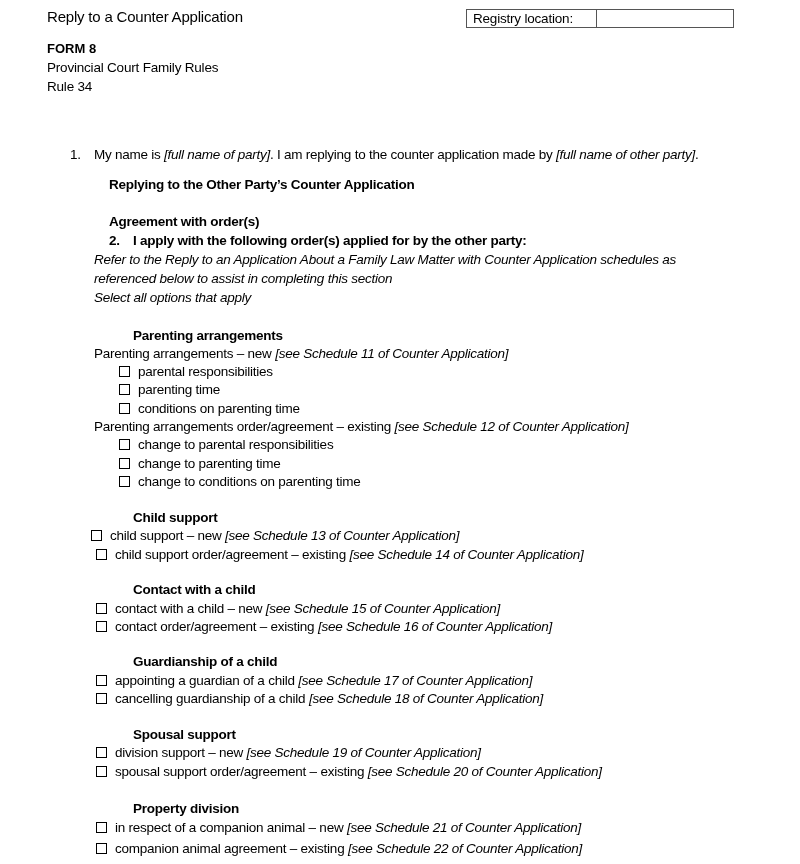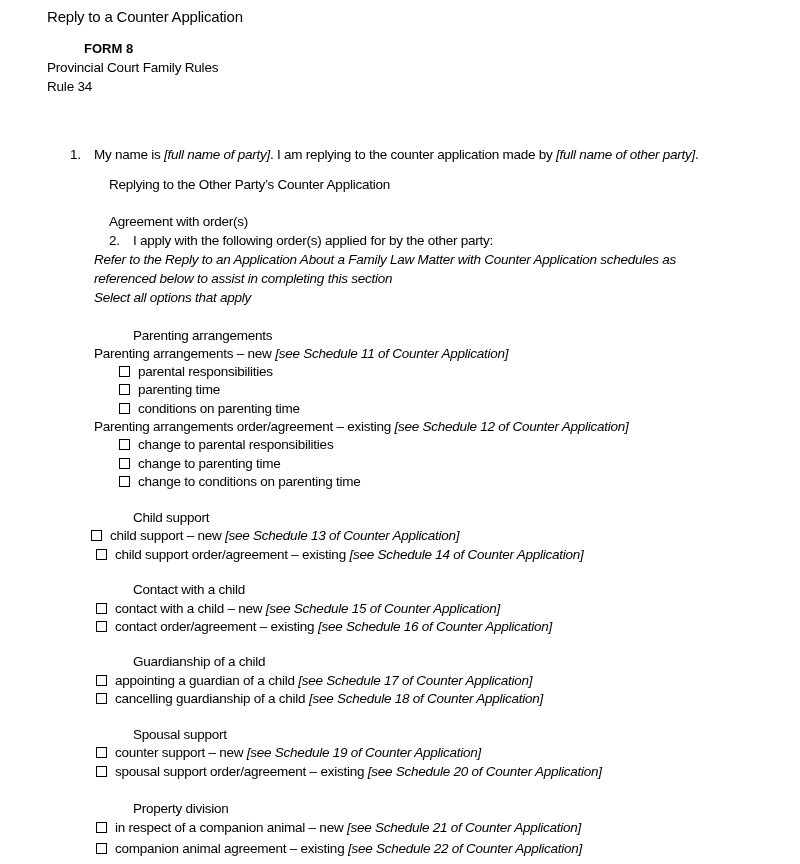--- a/index.html
+++ b/index.html
@@ -3,48 +3,52 @@
 <meta charset="utf-8">
 <style>
   html, body { margin: 0; padding: 0; background: #ffffff; }
   body {
     width: 800px; height: 864px; position: relative; overflow: hidden;
     font-family: "Liberation Sans", "DejaVu Sans", sans-serif;
     color: #000000;
   }
   .abs { position: absolute; white-space: nowrap; }
   .title { left: 47px; top: 8px; font-size: 15px; letter-spacing: -0.2px; }
-  .form-no { left: 47px; top: 41px; font-size: 13px; font-weight: bold; margin-left: 37px; }
+  .form-no { left: 47px; top: 41px; font-size: 13px; font-weight: bold; }
   .sub { left: 47px; font-size: 13.5px; letter-spacing: -0.2px; }
   table.reg {
     position: absolute; left: 466px; top: 9px; border-collapse: collapse;
     font-size: 13.5px; letter-spacing: -0.2px;
   }
   table.reg td { border: 1px solid #555; height: 17px; padding: 0 6px; }
   table.reg td.lbl { width: 117px; }
   table.reg td.val { width: 136px; padding: 0; }
   .line { font-size: 13.5px; letter-spacing: -0.25px; }
-  .bold { font-weight: normal; padding-left: 39px; }
+  .bold { font-weight: bold; padding-left: 39px; }
   .it { font-style: italic; }
   .num { display: inline-block; width: 24px; }
   .cb {
     display: inline-block; width: 9px; height: 9px; border: 1px solid #000;
     vertical-align: -1px; margin-right: 8px; box-sizing: content-box; cursor: pointer;
   }
 </style>
 </head>
 <body>
 
 <div class="abs title">Reply to a Counter Application</div>
 <div class="abs form-no">FORM 8</div>
 <div class="abs sub" style="top:60px">Provincial Court Family Rules</div>
 <div class="abs sub" style="top:79px">Rule 34</div>
 
 <table class="reg">
   <tbody>
+      <tr>
+    <td class="lbl">Registry location:</td>
+    <td class="val"></td>
+  </tr>
 </tbody>
   </table>
 
 <div class="abs line" style="left:70px;top:147px">
   <span class="num">1.</span><span>My name is </span><span class="it">[full name of party]</span><span>. I am replying to the counter application made by </span><span class="it">[full name of other party]</span><span>.</span>
 </div>
 
 <div class="abs line bold" style="left:70px;top:177px">Replying to the Other Party’s Counter Application</div>
 
 <div class="abs line bold" style="left:70px;top:214px">Agreement with order(s)</div>
@@ -75,18 +79,18 @@
 
 <div class="abs line bold" style="left:94px;top:582px">Contact with a child</div>
 <div class="abs line" style="left:96px;top:601px"><span class="cb"></span><span>contact with a child – new </span><span class="it">[see Schedule 15 of Counter Application]</span></div>
 <div class="abs line" style="left:96px;top:619px"><span class="cb"></span><span>contact order/agreement – existing </span><span class="it">[see Schedule 16 of Counter Application]</span></div>
 
 <div class="abs line bold" style="left:94px;top:654px">Guardianship of a child</div>
 <div class="abs line" style="left:96px;top:673px"><span class="cb"></span><span>appointing a guardian of a child </span><span class="it">[see Schedule 17 of Counter Application]</span></div>
 <div class="abs line" style="left:96px;top:691px"><span class="cb"></span><span>cancelling guardianship of a child </span><span class="it">[see Schedule 18 of Counter Application]</span></div>
 
 <div class="abs line bold" style="left:94px;top:727px">Spousal support</div>
-<div class="abs line" style="left:96px;top:745px"><span class="cb"></span><span>counter support – new </span><span class="it">[see Schedule 19 of Counter Application]</span></div>
+<div class="abs line" style="left:96px;top:745px"><span class="cb"></span><span>division support – new </span><span class="it">[see Schedule 19 of Counter Application]</span></div>
 <div class="abs line" style="left:96px;top:764px"><span class="cb"></span><span>spousal support order/agreement – existing </span><span class="it">[see Schedule 20 of Counter Application]</span></div>
 
 <div class="abs line bold" style="left:94px;top:801px">Property division</div>
 <div class="abs line" style="left:96px;top:820px"><span class="cb"></span><span>in respect of a companion animal – new </span><span class="it">[see Schedule 21 of Counter Application]</span></div>
 <div class="abs line" style="left:96px;top:841px"><span class="cb"></span><span>companion animal agreement – existing </span><span class="it">[see Schedule 22 of Counter Application]</span></div>
 
 </body></html>

